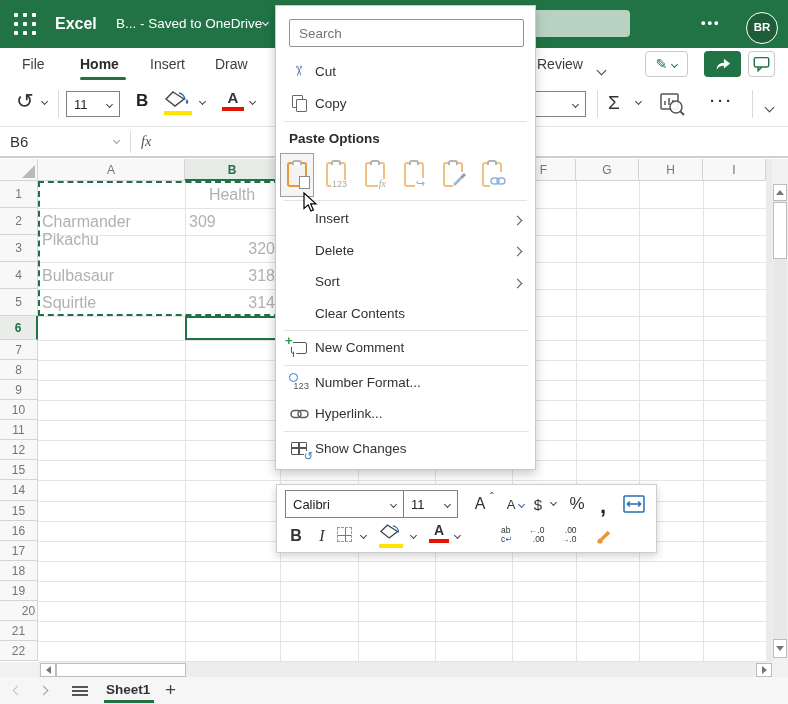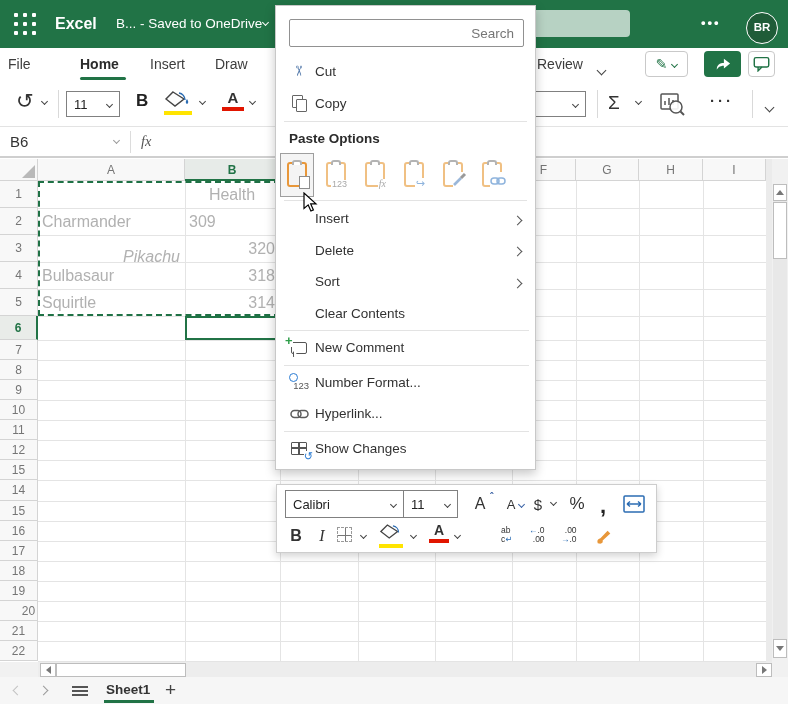--- a/index.html
+++ b/index.html
@@ -94,21 +94,21 @@
   .hamb{left:72px;top:9px;width:16px;height:10px;display:flex;flex-direction:column;justify-content:space-between;}
   .hamb i{height:1.8px;background:#555;}
   .sheetname{left:106px;top:0;height:27px;line-height:26px;font-weight:bold;font-size:13.5px;color:#333;}
   .sheet-underline{left:104px;top:23px;width:50px;height:3px;background:var(--brand);}
   .addsheet{left:165px;top:0;height:27px;line-height:25px;font-size:19px;color:#444;}
 
   
   .ctxmenu{left:275px;top:5px;width:261px;height:465px;background:#fff;border:1px solid #c8c8c8;
            box-shadow:0 4px 10px rgba(0,0,0,.22);z-index:20;}
   .ctxsearch{position:absolute;left:13px;top:13px;width:235px;height:28px;border:1px solid #919191;border-radius:2px;
-             font-size:13.5px;color:#333;padding:0 9px;outline:none;text-align:right;}
+             font-size:13.5px;color:#333;padding:0 9px;outline:none;}
   .ctxsearch::placeholder{color:#767676;}
   .menu-item{position:relative;width:100%;}
   .menu-item .lbl{position:absolute;left:39px;top:0;height:100%;display:flex;align-items:center;font-size:13.5px;color:var(--menutext);}
   .mi-ic{position:absolute;left:13px;top:50%;transform:translateY(-50%);width:20px;height:20px;display:flex;align-items:center;justify-content:center;}
   .chev-wrap{position:absolute;right:16px;top:50%;transform:translateY(-50%);}
   .mdiv{height:1px;background:#e3e3e3;margin:1px 8px;}
   .psec{position:absolute;left:13px;top:121px;height:24px;line-height:24px;font-weight:bold;font-size:13.5px;color:#2b2b2b;}
   .pasterow{position:absolute;left:0;top:147px;width:261px;height:44px;}
   .paste-slot{position:absolute;top:0;width:34px;height:44px;border:1px solid transparent;}
   .paste-slot.sel{border:1px solid #9e9e9e;background:#f4f4f4;}
@@ -176,21 +176,21 @@
     </div>
     <div class="abs appname">Excel</div>
     <div class="abs docstatus">B... - Saved to OneDrive</div>
     <span class="abs cv w sm" style="left:263px;top:20px;"></span>
     <div class="abs searchpill"></div>
     <div class="abs tb-dots">•••</div>
     <div class="abs avatar">BR</div>
   </div>
 
   <div class="abs tabsrow">
-    <div class="abs rtab" style="left:8px;">File</div>
+    <div class="abs rtab" style="left:22px;">File</div>
     <div class="abs rtab active" style="left:80px;">Home</div>
     <div class="abs tab-underline" style="left:80px;width:46px;"></div>
     <div class="abs rtab" style="left:150px;">Insert</div>
     <div class="abs rtab" style="left:215px;">Draw</div>
     <div class="abs rtab" style="left:537px;">Review</div>
     <div class="abs" style="left:598px;top:12px;"><span class="cv"></span></div>
     <div class="abs ribbonbtn" style="left:645px;width:43px;">
       <span class="pencil">✎</span>
         <span class="cv g sm"></span>
     </div>
@@ -324,21 +324,21 @@
         <div class="hline" style="left: 38px; width: 728px; top: 442.812px;"></div>
         <div class="rowh" style="top: 442.812px; height: 20.0625px; line-height: 20.0625px; padding-left: 20px;">20</div>
         <div class="hline" style="left: 38px; width: 728px; top: 462.875px;"></div>
         <div class="rowh" style="top: 462.875px; height: 20.0625px; line-height: 20.0625px;">21</div>
         <div class="hline" style="left: 38px; width: 728px; top: 482.938px;"></div>
         <div class="rowh" style="top: 482.938px; height: 20.0625px; line-height: 20.0625px;">22</div>
         <div class="hline" style="left: 38px; width: 728px; top: 503px;"></div>
         <div class="cell" style="left: 189px; width: 86px; top: 23px; height: 27px; line-height: 27px; text-align: center;">Health</div>
         <div class="cell" style="left: 42px; width: 138px; top: 50px; height: 27px; line-height: 27px; text-align: left;">Charmander</div>
         <div class="cell" style="left: 189px; width: 86px; top: 50px; height: 27px; line-height: 27px; text-align: left;">309</div>
-        <div class="cell" style="left: 42px; width: 138px; top: 85px; height: 27px; line-height: 27px; text-align: right; font-style: italic;">Pikachu</div>
+        <div class="cell" style="left: 42px; width: 138px; top: 68px; height: 27px; line-height: 27px; text-align: left;">Pikachu</div>
         <div class="cell" style="left: 189px; width: 86px; top: 77px; height: 27px; line-height: 27px; text-align: right;">320</div>
         <div class="cell" style="left: 42px; width: 138px; top: 104px; height: 27px; line-height: 27px; text-align: left;">Bulbasaur</div>
         <div class="cell" style="left: 189px; width: 86px; top: 104px; height: 27px; line-height: 27px; text-align: right;">318</div>
         <div class="cell" style="left: 42px; width: 138px; top: 131px; height: 27px; line-height: 27px; text-align: left;">Squirtle</div>
         <div class="cell" style="left: 189px; width: 86px; top: 131px; height: 27px; line-height: 27px; text-align: right;">314</div>
         <div class="marquee" style="left: 38px; top: 23px; width: 242px; height: 135px;"></div>
         <div class="activecell" style="left: 185px; top: 158px; width: 95px; height: 24px;"></div>
       </div>
     <div class="abs graystrip"></div>
 

